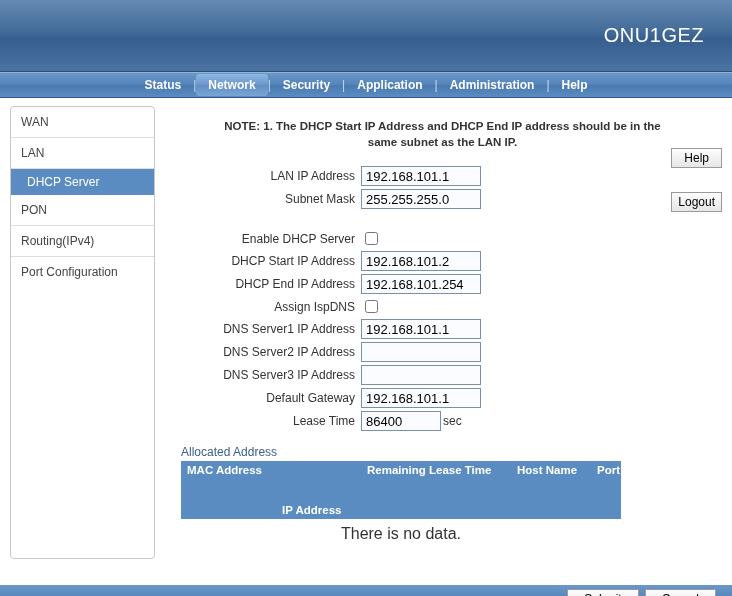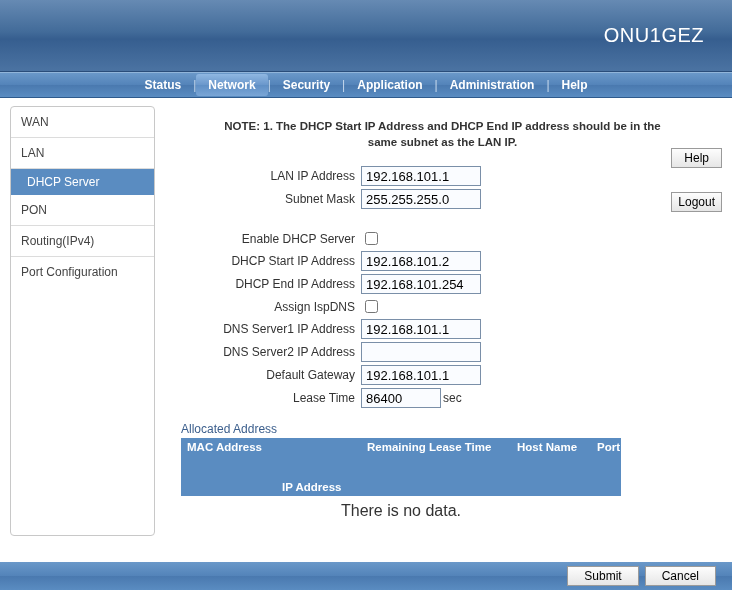--- a/index.html
+++ b/index.html
@@ -177,20 +177,24 @@
     </div>
     <div class="form-row">
       <label>DNS Server1 IP Address</label>
       <input type="text" value="192.168.101.1" style="">
     </div>
     <div class="form-row">
       <label>DNS Server2 IP Address</label>
       <input type="text" value="" style="">
     </div>
     <div class="form-row">
+      <label>DNS Server3 IP Address</label>
+      <input type="text" value="" style="">
+    </div>
+    <div class="form-row">
       <label>Default Gateway</label>
       <input type="text" value="192.168.101.1" style="">
     </div>
     <div class="form-row">
       <label>Lease Time</label>
       <input type="text" style="width: 80px;" value="86400">
       <span class="unit">sec</span>
     </div>
 
     <div class="alloc-title">Allocated Address</div>

